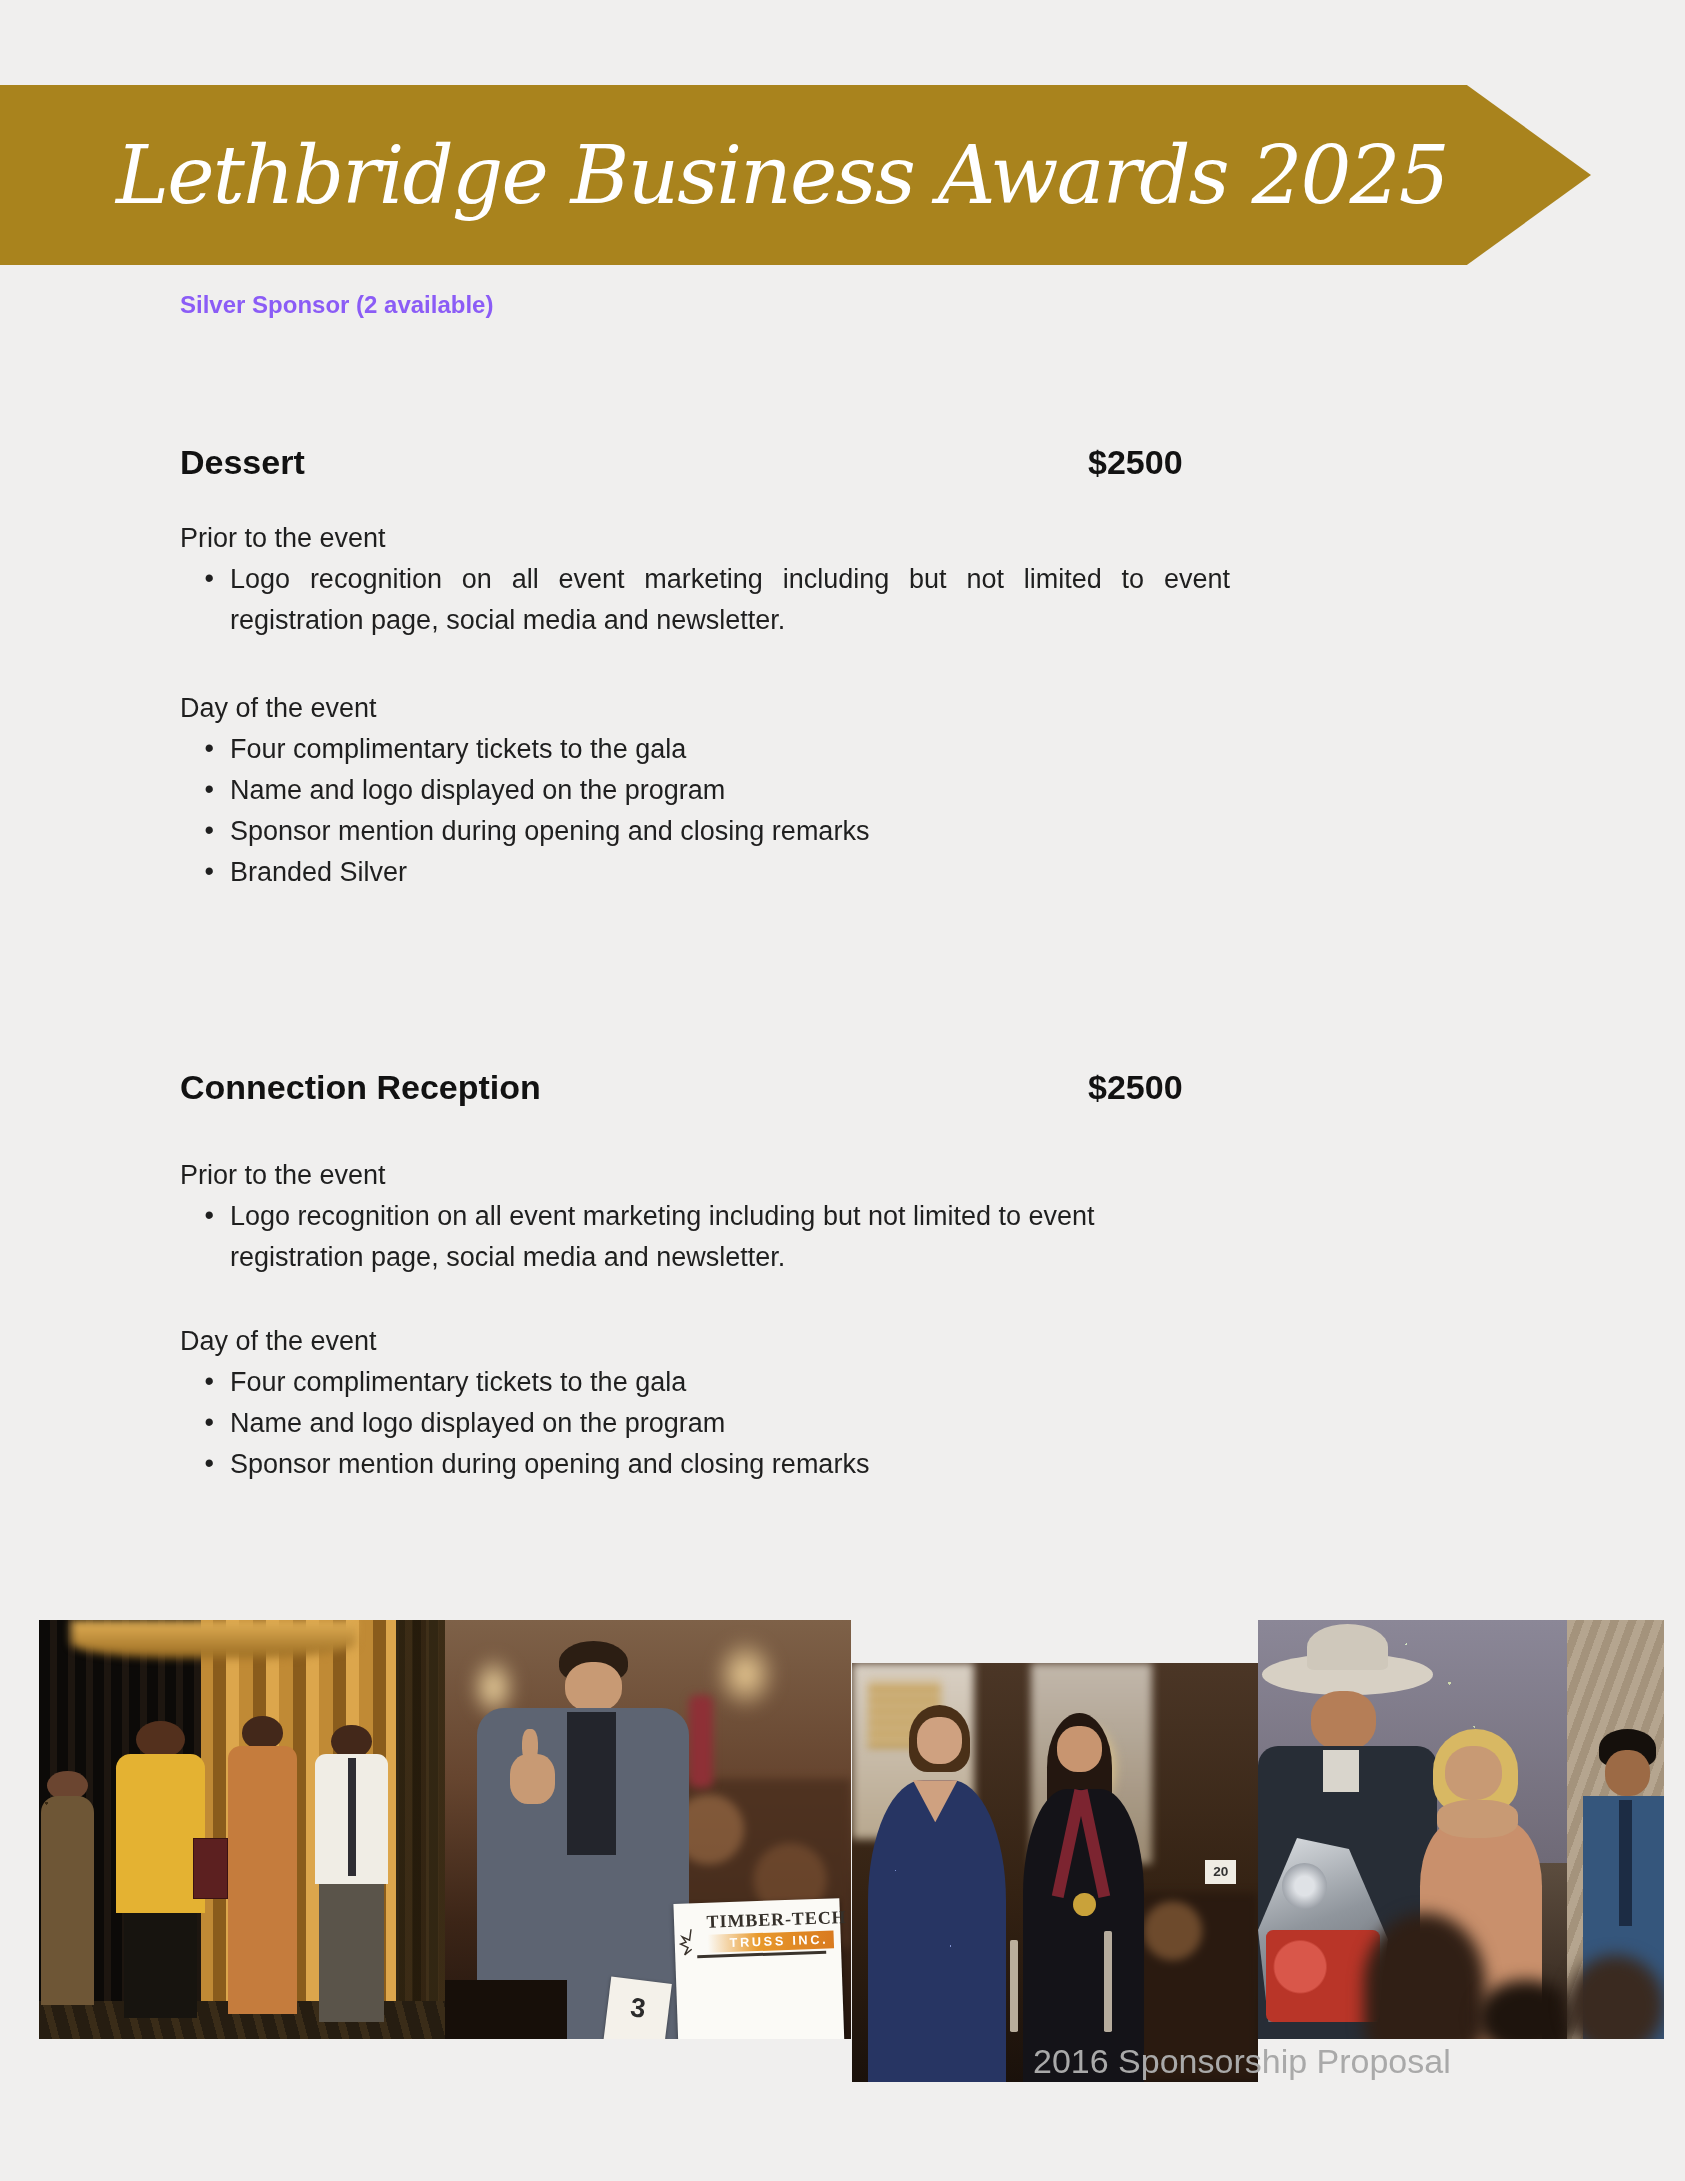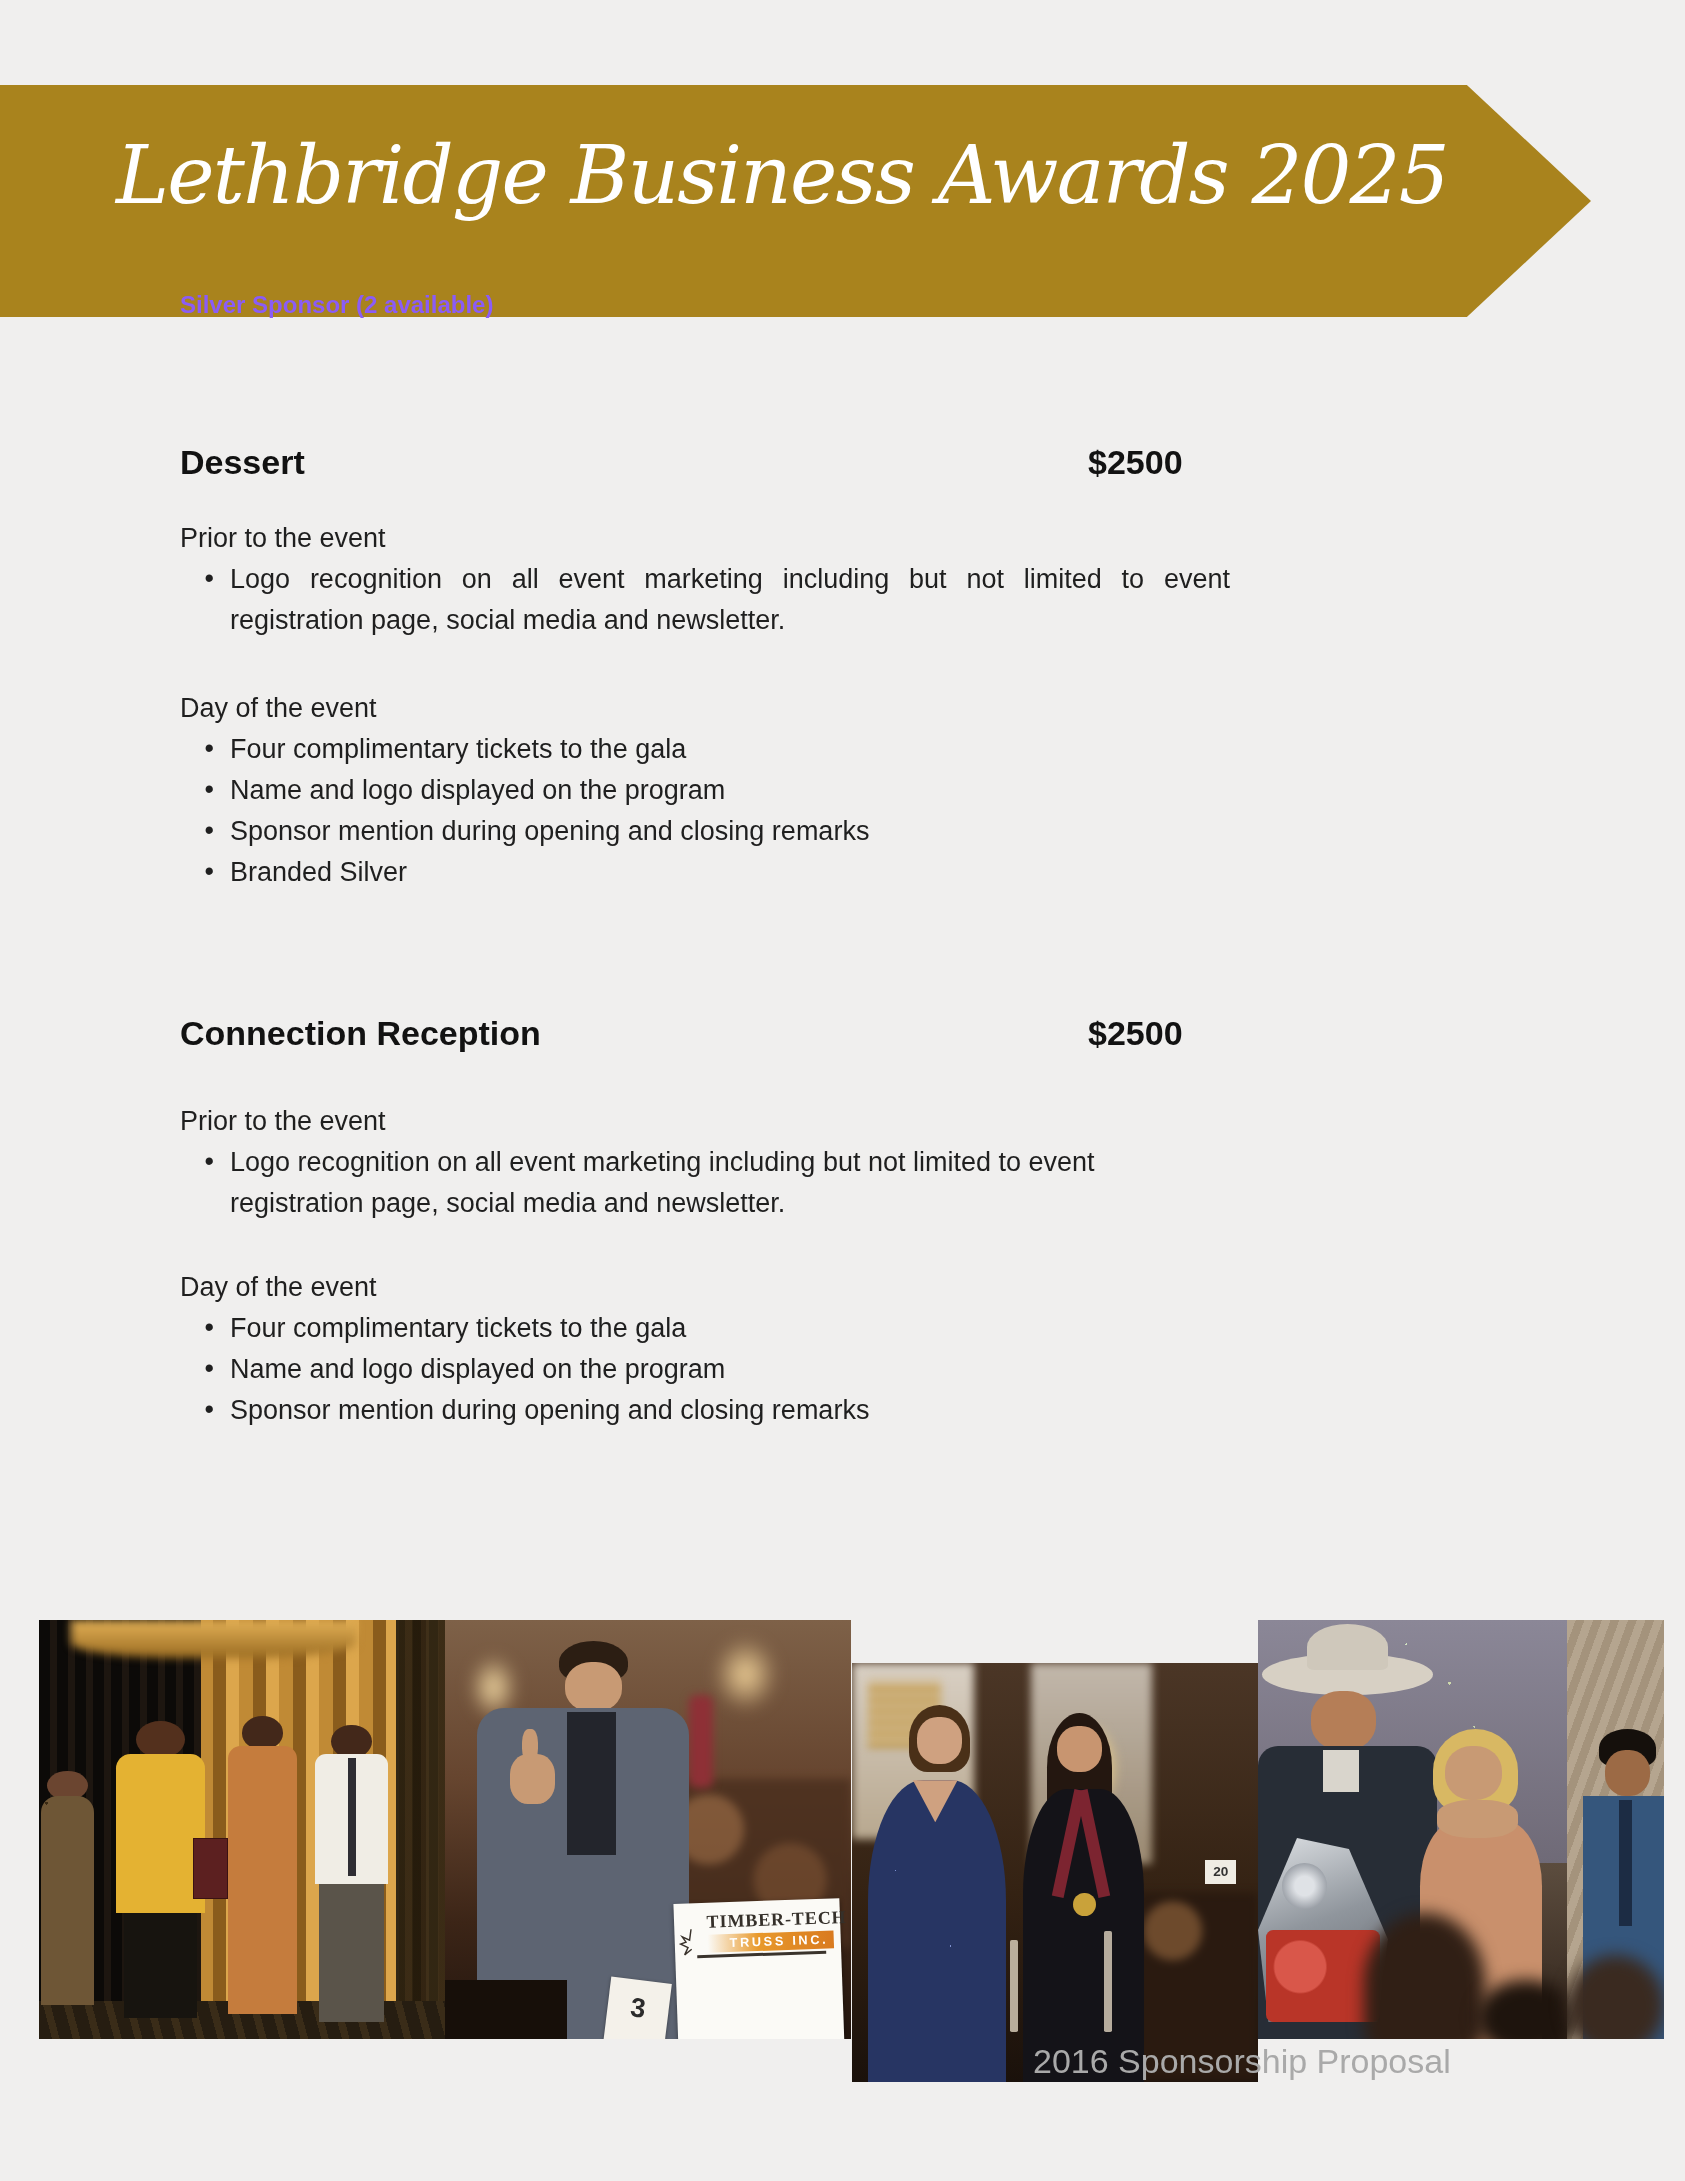--- a/index.html
+++ b/index.html
@@ -1,21 +1,21 @@
 <!DOCTYPE html>
 <html style="font-size:14.5px"><head>
 <meta charset="utf-8">
 <style>
   html,body{margin:0;padding:0;}
   body{width:1686px;height:2182px;position:relative;background:#f0efee;
        font-family:"Liberation Sans",sans-serif;color:#1c1c1c;overflow:hidden;}
   .b{position:absolute;}
 
   
-  #banner-wrap{position:absolute;left:0;top:85px;width:1591px;height:232px;}
+  #banner-wrap{position:absolute;left:0;top:85px;width:1591px;height:180px;}
   #banner-shape{position:absolute;inset:0;background:#a9831d;
      clip-path:polygon(0 0,92.2% 0,100% 50%,92.2% 100%,0 100%);}
   #banner-title{position:absolute;left:116px;top:0;height:180px;display:flex;align-items:center;
      font-family:"DejaVu Serif",serif;font-style:italic;font-weight:400;
      font-size:80px;color:#ffffff;white-space:nowrap;letter-spacing:-1.8px;}
 
   
   .h1{position:absolute;left:180px;top:291px;font-size:24px;font-weight:bold;color:#8b5cf6;}
   .section{position:absolute;left:180px;width:1076px;}
   .sec-title{position:absolute;left:0;top:0;font-size:34px;font-weight:bold;color:#121212;}
@@ -71,21 +71,21 @@
 
   <div class="lbl" style="top:245px;">Day of the event</div>
   <ul class="blist" style="top:286px;">
     <li>Four complimentary tickets to the gala</li>
     <li>Name and logo displayed on the program</li>
     <li>Sponsor mention during opening and closing remarks</li>
     <li>Branded Silver</li>
   </ul>
 </div>
 
-<div class="section" style="top:1014px;height:564px;text-decoration:underline;">
+<div class="section" style="top:1068px;height:564px;text-decoration:underline;">
   <div class="sec-title">Connection Reception</div>
   <div class="sec-price">$2500</div>
 
   <div class="lbl" style="top:87px;">Prior to the event</div>
   <ul class="blist" style="top:128px;">
     <li>Logo recognition on all event marketing including but not limited to event registration page, social media and newsletter.</li>
   </ul>
 
   <div class="lbl" style="top:253px;">Day of the event</div>
   <ul class="blist" style="top:294px;">

